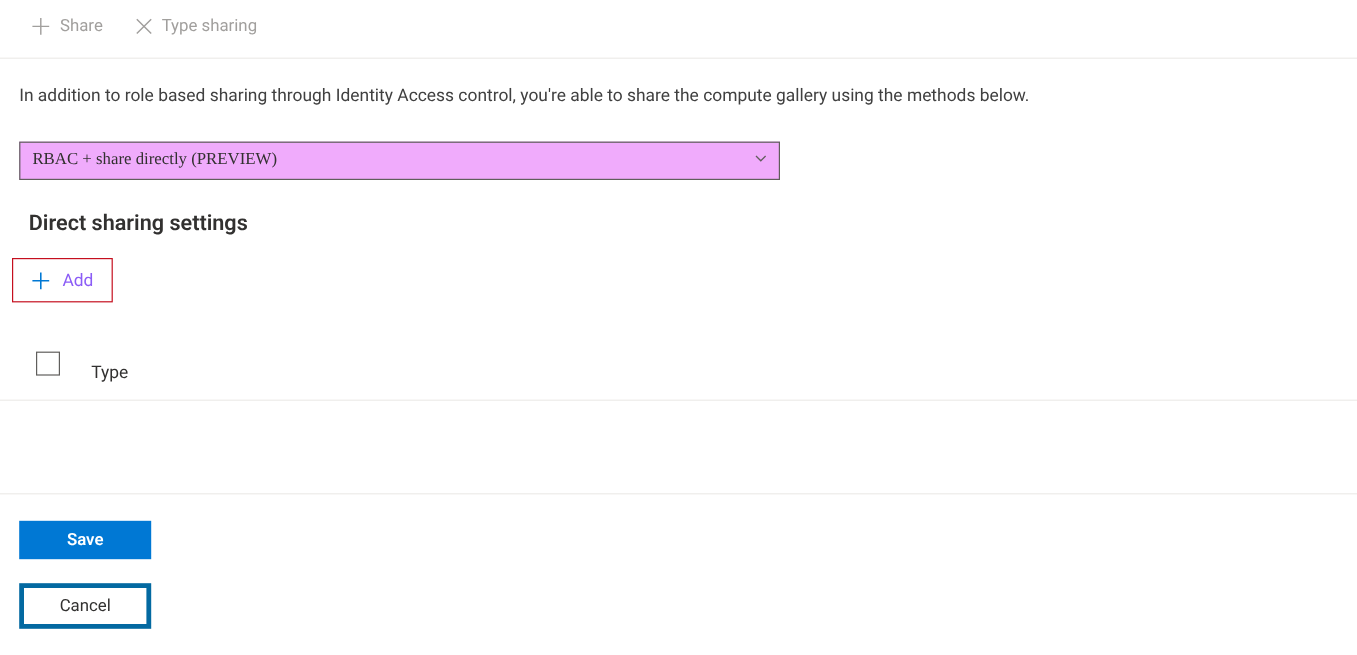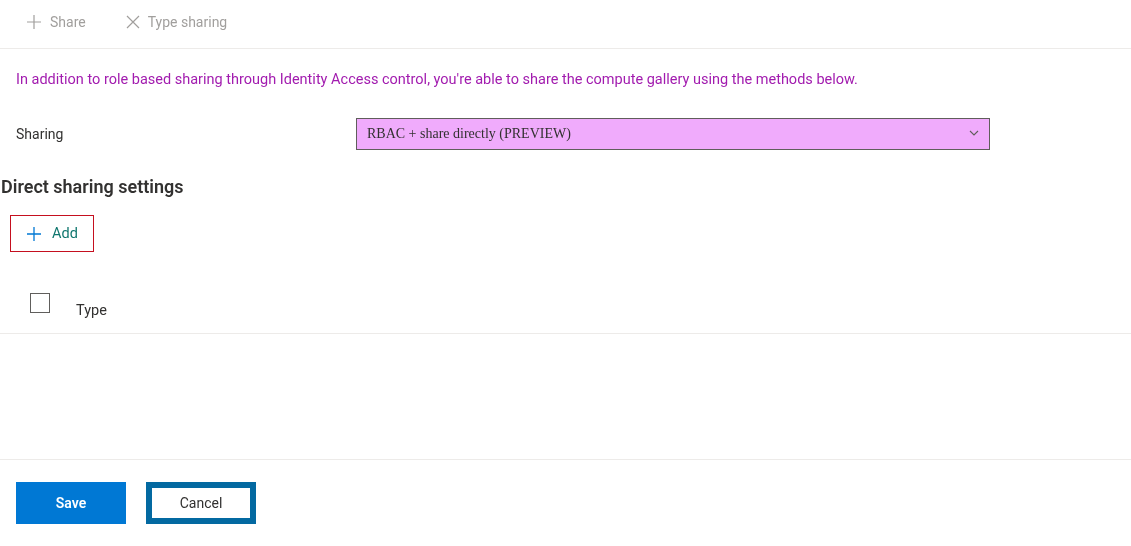--- a/index.html
+++ b/index.html
@@ -12,21 +12,21 @@
       height: 546px;
       position: relative;
     }
 
     
     .toolbar {
       display: flex;
       align-items: center;
       padding: 8px 16px 12px 16px;
       border-bottom: 1px solid #edebe9;
-      gap: 20px;
+      gap: 7px;
     }
     .toolbar-btn {
       display: inline-flex;
       align-items: center;
       gap: 8px;
       padding: 6px 10px;
       background: transparent;
       border: none;
       cursor: pointer;
       font-size: 14px;
@@ -34,21 +34,21 @@
       color: #323130;
     }
     .toolbar-btn.disabled { color: #a19f9d; }
     .toolbar-btn .icon svg { display: block; }
     .toolbar-btn .lbl { line-height: 1; }
 
     
     .description {
       padding: 22px 16px 0 16px;
       font-size: 14.5px;
-      color: #a21caf;
+      color: #404040;
     }
 
     
     .field-row {
       display: flex;
       align-items: center;
       padding: 30px 16px 0 16px;
     }
     .field-label {
       width: 340px;
@@ -72,21 +72,21 @@
     .select-chevron {
       position: absolute;
       right: 10px;
       top: 50%;
       transform: translateY(-50%);
       pointer-events: none;
     }
 
     
     .section-heading {
-      padding: 26px 16px 0 1px;
+      padding: 26px 16px 0 24px;
       font-size: 18px;
       font-weight: 600;
       color: #323130;
     }
 
     
     .action-bar {
       display: flex;
       align-items: center;
       gap: 8px;
@@ -95,21 +95,21 @@
     .action-btn {
       display: inline-flex;
       align-items: center;
       gap: 10px;
       padding: 10px 16px;
       background: #fff;
       border: none;
       font-size: 14.5px;
       font-family: inherit;
       cursor: pointer;
-      color: #0f766e;
+      color: #8b5cf6;
     }
     .action-btn.highlighted {
       border: 1px solid #c50f1f;
       padding: 9px 15px;
     }
     .action-btn .icon svg { display: block; }
     .delete-icon-wrap {
       border: 1px solid #8a8886;
       padding: 2px;
       display: inline-flex;
@@ -140,36 +140,37 @@
     
     .footer {
       position: absolute;
       left: 0;
       right: 0;
       bottom: 0;
       border-top: 1px solid #edebe9;
       padding: 22px 16px;
       display: flex;
       gap: 20px;
+      flex-direction: column;
     }
     .btn-primary {
       background: #0078d4;
       color: #fff;
       border: none;
       font-size: 14px;
       font-family: inherit;
       font-weight: 600;
       padding: 8px 0;
       width: 110px;
       cursor: pointer;
     }
     .btn-secondary {
       background: #fff;
       color: #323130;
-      border: 6px solid #0369a1;
+      border: 4px solid #0369a1;
       font-size: 14px;
       font-family: inherit;
       padding: 7px 0;
       width: 110px;
       cursor: pointer;
     }
   </style>
 </head>
 <body>
 
@@ -190,21 +191,20 @@
         </svg>
     </span>
     <span class="lbl">Type sharing</span>
   </button>
 
 </div>
 
 <p class="description">In addition to role based sharing through Identity Access control, you're able to share the compute gallery using the methods below.</p>
 
 <div class="field-row">
-  <label class="field-label">Sharing</label>
   <div class="select-wrap">
     <input class="select-input" readonly="" value="RBAC + share directly (PREVIEW)" style="">
     <span class="select-chevron">
       <svg width="12" height="12" viewBox="0 0 12 12" fill="none">
           <path d="M2 4l4 4 4-4" stroke="#605e5c" stroke-width="1.1" fill="none"></path>
         </svg>
     </span>
   </div>
 </div>
 

